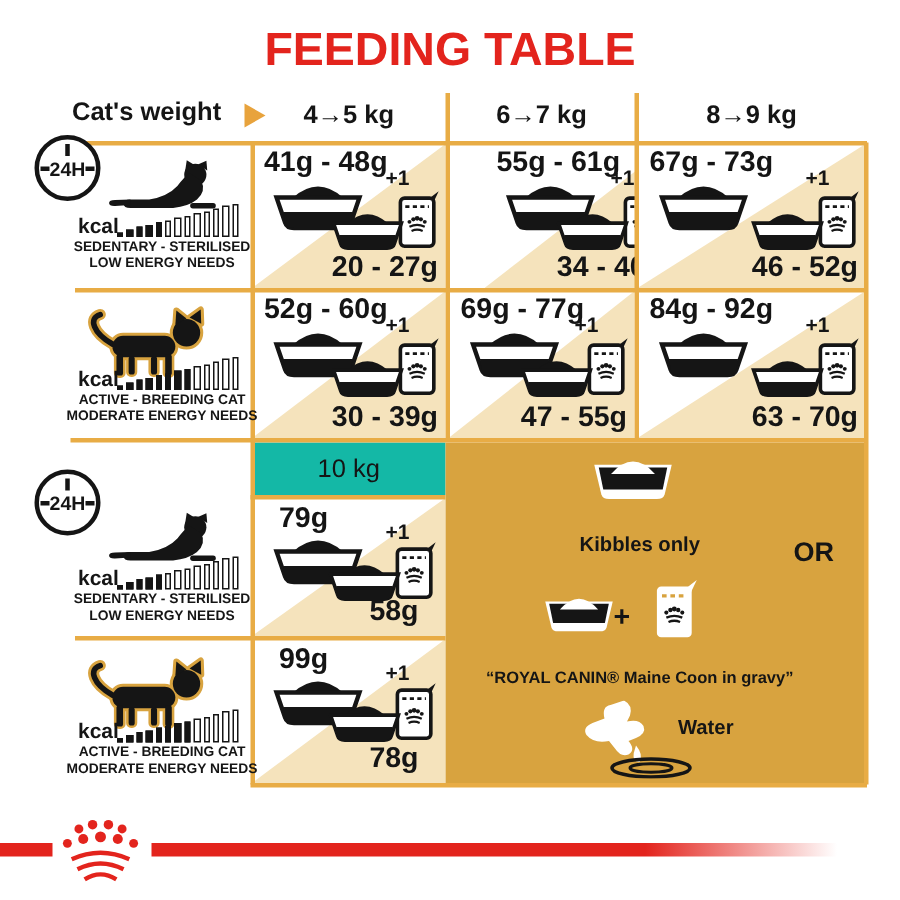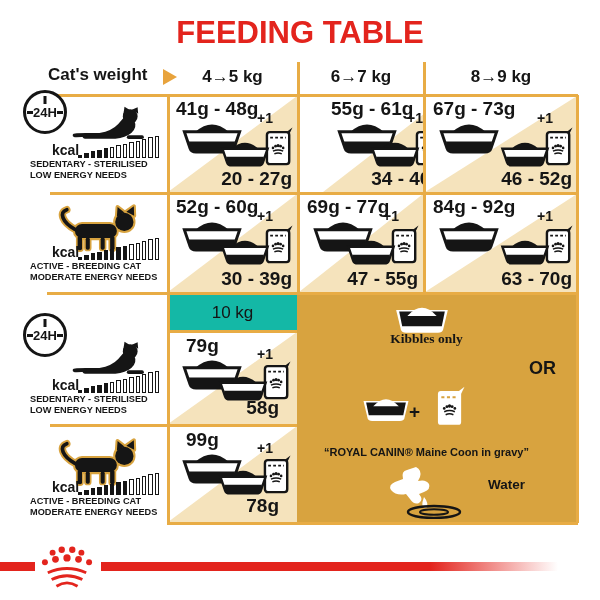--- a/index.html
+++ b/index.html
@@ -44,21 +44,21 @@
          border-radius:50%;background:#fff;display:flex;align-items:center;justify-content:center;
          font-size:13px;font-weight:bold;z-index:5;}
   .clock .tick{position:absolute;top:2.5px;left:50%;transform:translateX(-50%);width:3px;height:8px;background:#151515;}
   .clock .dl{position:absolute;top:50%;margin-top:-1.5px;left:1px;width:6px;height:3px;background:#151515;}
   .clock .dr{position:absolute;top:50%;margin-top:-1.5px;right:1px;width:6px;height:3px;background:#151515;}
 
   .kcal{position:absolute;font-size:14px;font-weight:bold;}
   .meter{position:absolute;display:flex;align-items:flex-end;gap:2px;height:23px;}
   .meter .bar{width:4.4px;box-sizing:border-box;border:1.4px solid #151515;background:#fff;}
   .meter .bar.filled{background:#151515;}
-  .needlbl{position:absolute;left:30px;width:156px;text-align:left;
+  .needlbl{position:absolute;left:30px;width:156px;text-align:center;
            font-size:9.2px;font-weight:bold;line-height:10.8px;}
   .catsvg{position:absolute;}
 
   
   .panel{position:absolute;left:297px;top:295px;width:281px;height:228px;background:#D8A33F;}
   .panel .ptxt{position:absolute;left:0;width:100%;box-sizing:border-box;padding-right:22px;
                text-align:center;font-weight:bold;color:#151515;}
   .combo-plus{position:absolute;left:112px;top:106px;font-size:19px;font-weight:bold;}
 
   
@@ -298,34 +298,34 @@
     <svg class="bowlS">
         <use href="#sym-bowl-dark"></use>
       </svg>
     <div class="mamt">78g</div>
   </div>
 
   <div class="panel">
     <svg class="abs" style="left:96px;top:8px;width:58px;height:31px;">
         <use href="#sym-bowl-light"></use>
       </svg>
-    <div class="ptxt" style="top:36px;font-size:13.5px;font-family:Liberation Serif, serif;">Kibbles only</div>
+    <div class="ptxt" style="top:60px;font-size:13.5px;">Kibbles only</div>
     <div class="ptxt" style="top:63px;font-size:18px;text-align:right;">OR</div>
     <svg class="abs" style="left:64px;top:100px;width:50px;height:27px;">
         <use href="#sym-bowl-light"></use>
       </svg>
     <div class="combo-plus">+</div>
     <svg class="abs" style="left:139px;top:90px;width:29px;height:41px;">
         <use href="#sym-pouch-light"></use>
       </svg>
     <div class="ptxt" style="top:151px;font-size:11px;">“ROYAL CANIN® Maine Coon in gravy”</div>
     <svg class="abs" style="left:91px;top:172px;width:74px;height:52px;">
         <use href="#sym-tap"></use>
       </svg>
-    <div class="abs" style="left:155px;top:182px;font-size:13.5px;font-weight:bold;margin-left:36px;">Water</div>
+    <div class="abs" style="left:155px;top:182px;font-size:13.5px;font-weight:bold;">Water</div>
   </div>
 
   <div class="gline" style="left:45px;top:94px;width:533px;height:2.5px;"></div>
   <div class="gline" style="left:50px;top:192px;width:528px;height:2.5px;"></div>
   <div class="gline" style="left:47px;top:292px;width:531px;height:3px;"></div>
   <div class="gline" style="left:167px;top:330px;width:130px;height:2.5px;"></div>
   <div class="gline" style="left:50px;top:424px;width:247px;height:2.5px;"></div>
   <div class="gline" style="left:167px;top:522px;width:411px;height:2.5px;"></div>
   <div class="gline" style="left:167px;top:95px;width:2.5px;height:428px;"></div>
   <div class="gline" style="left:297px;top:62px;width:2.5px;height:231px;"></div>

